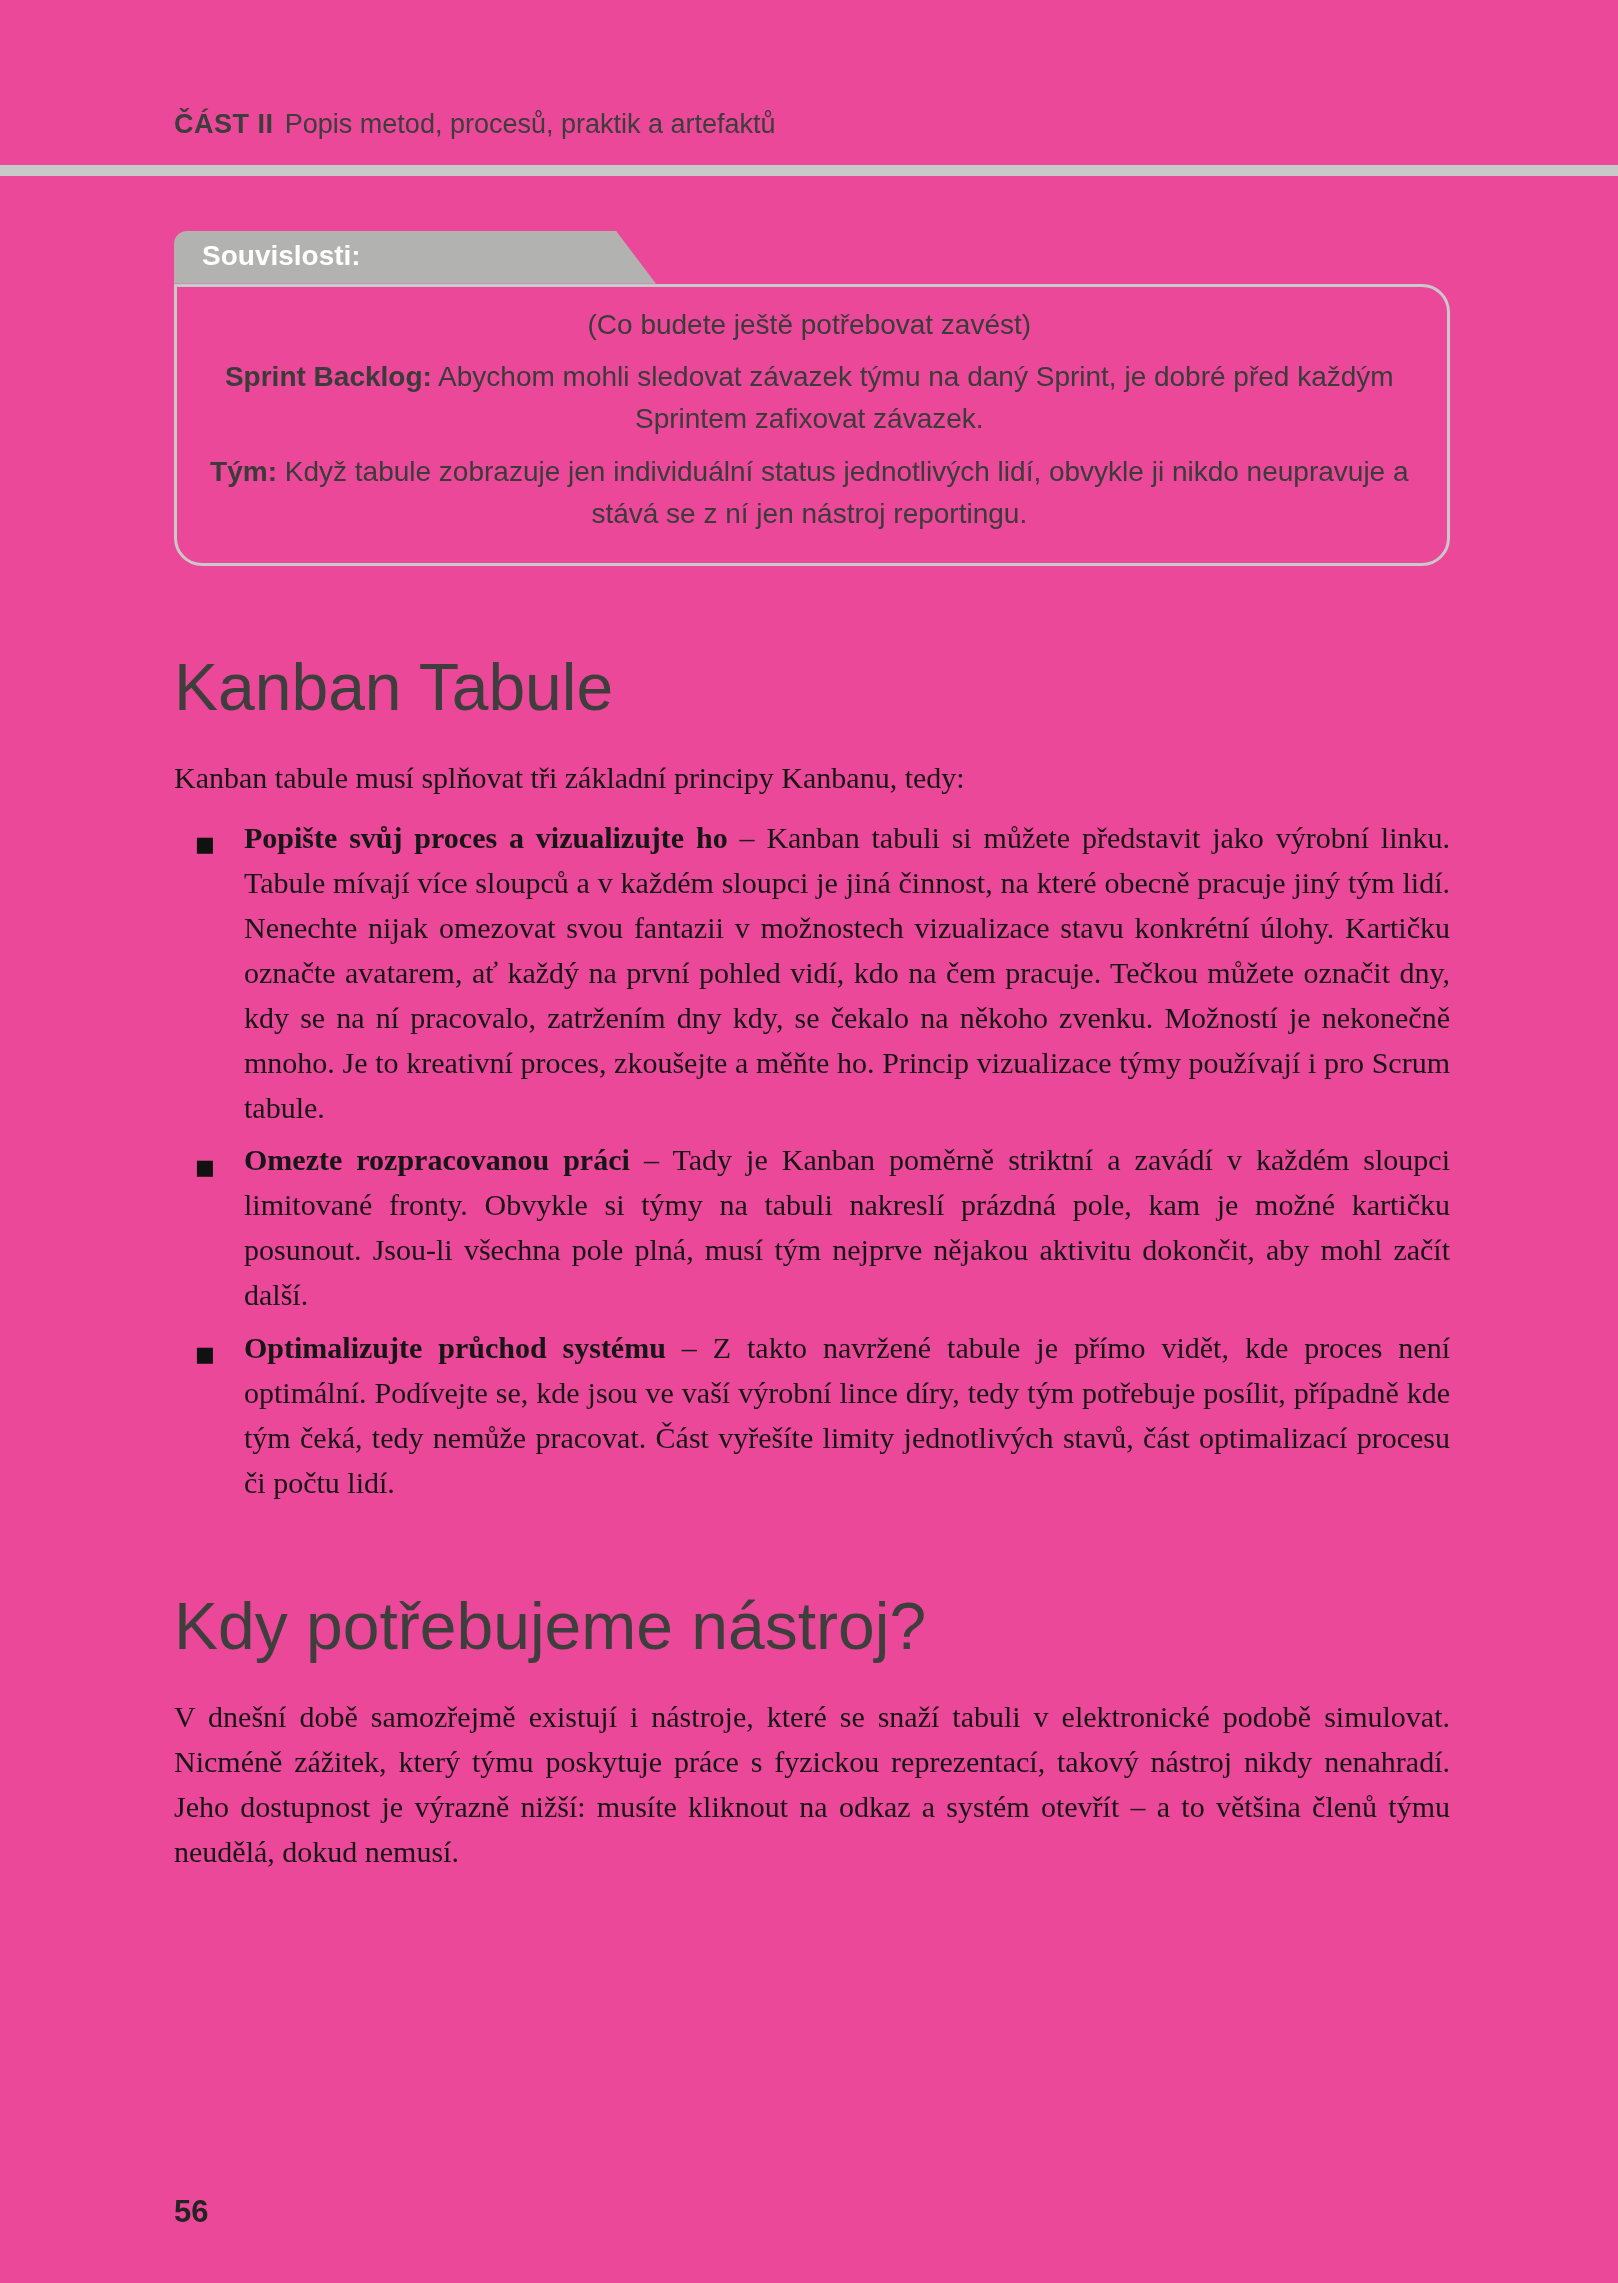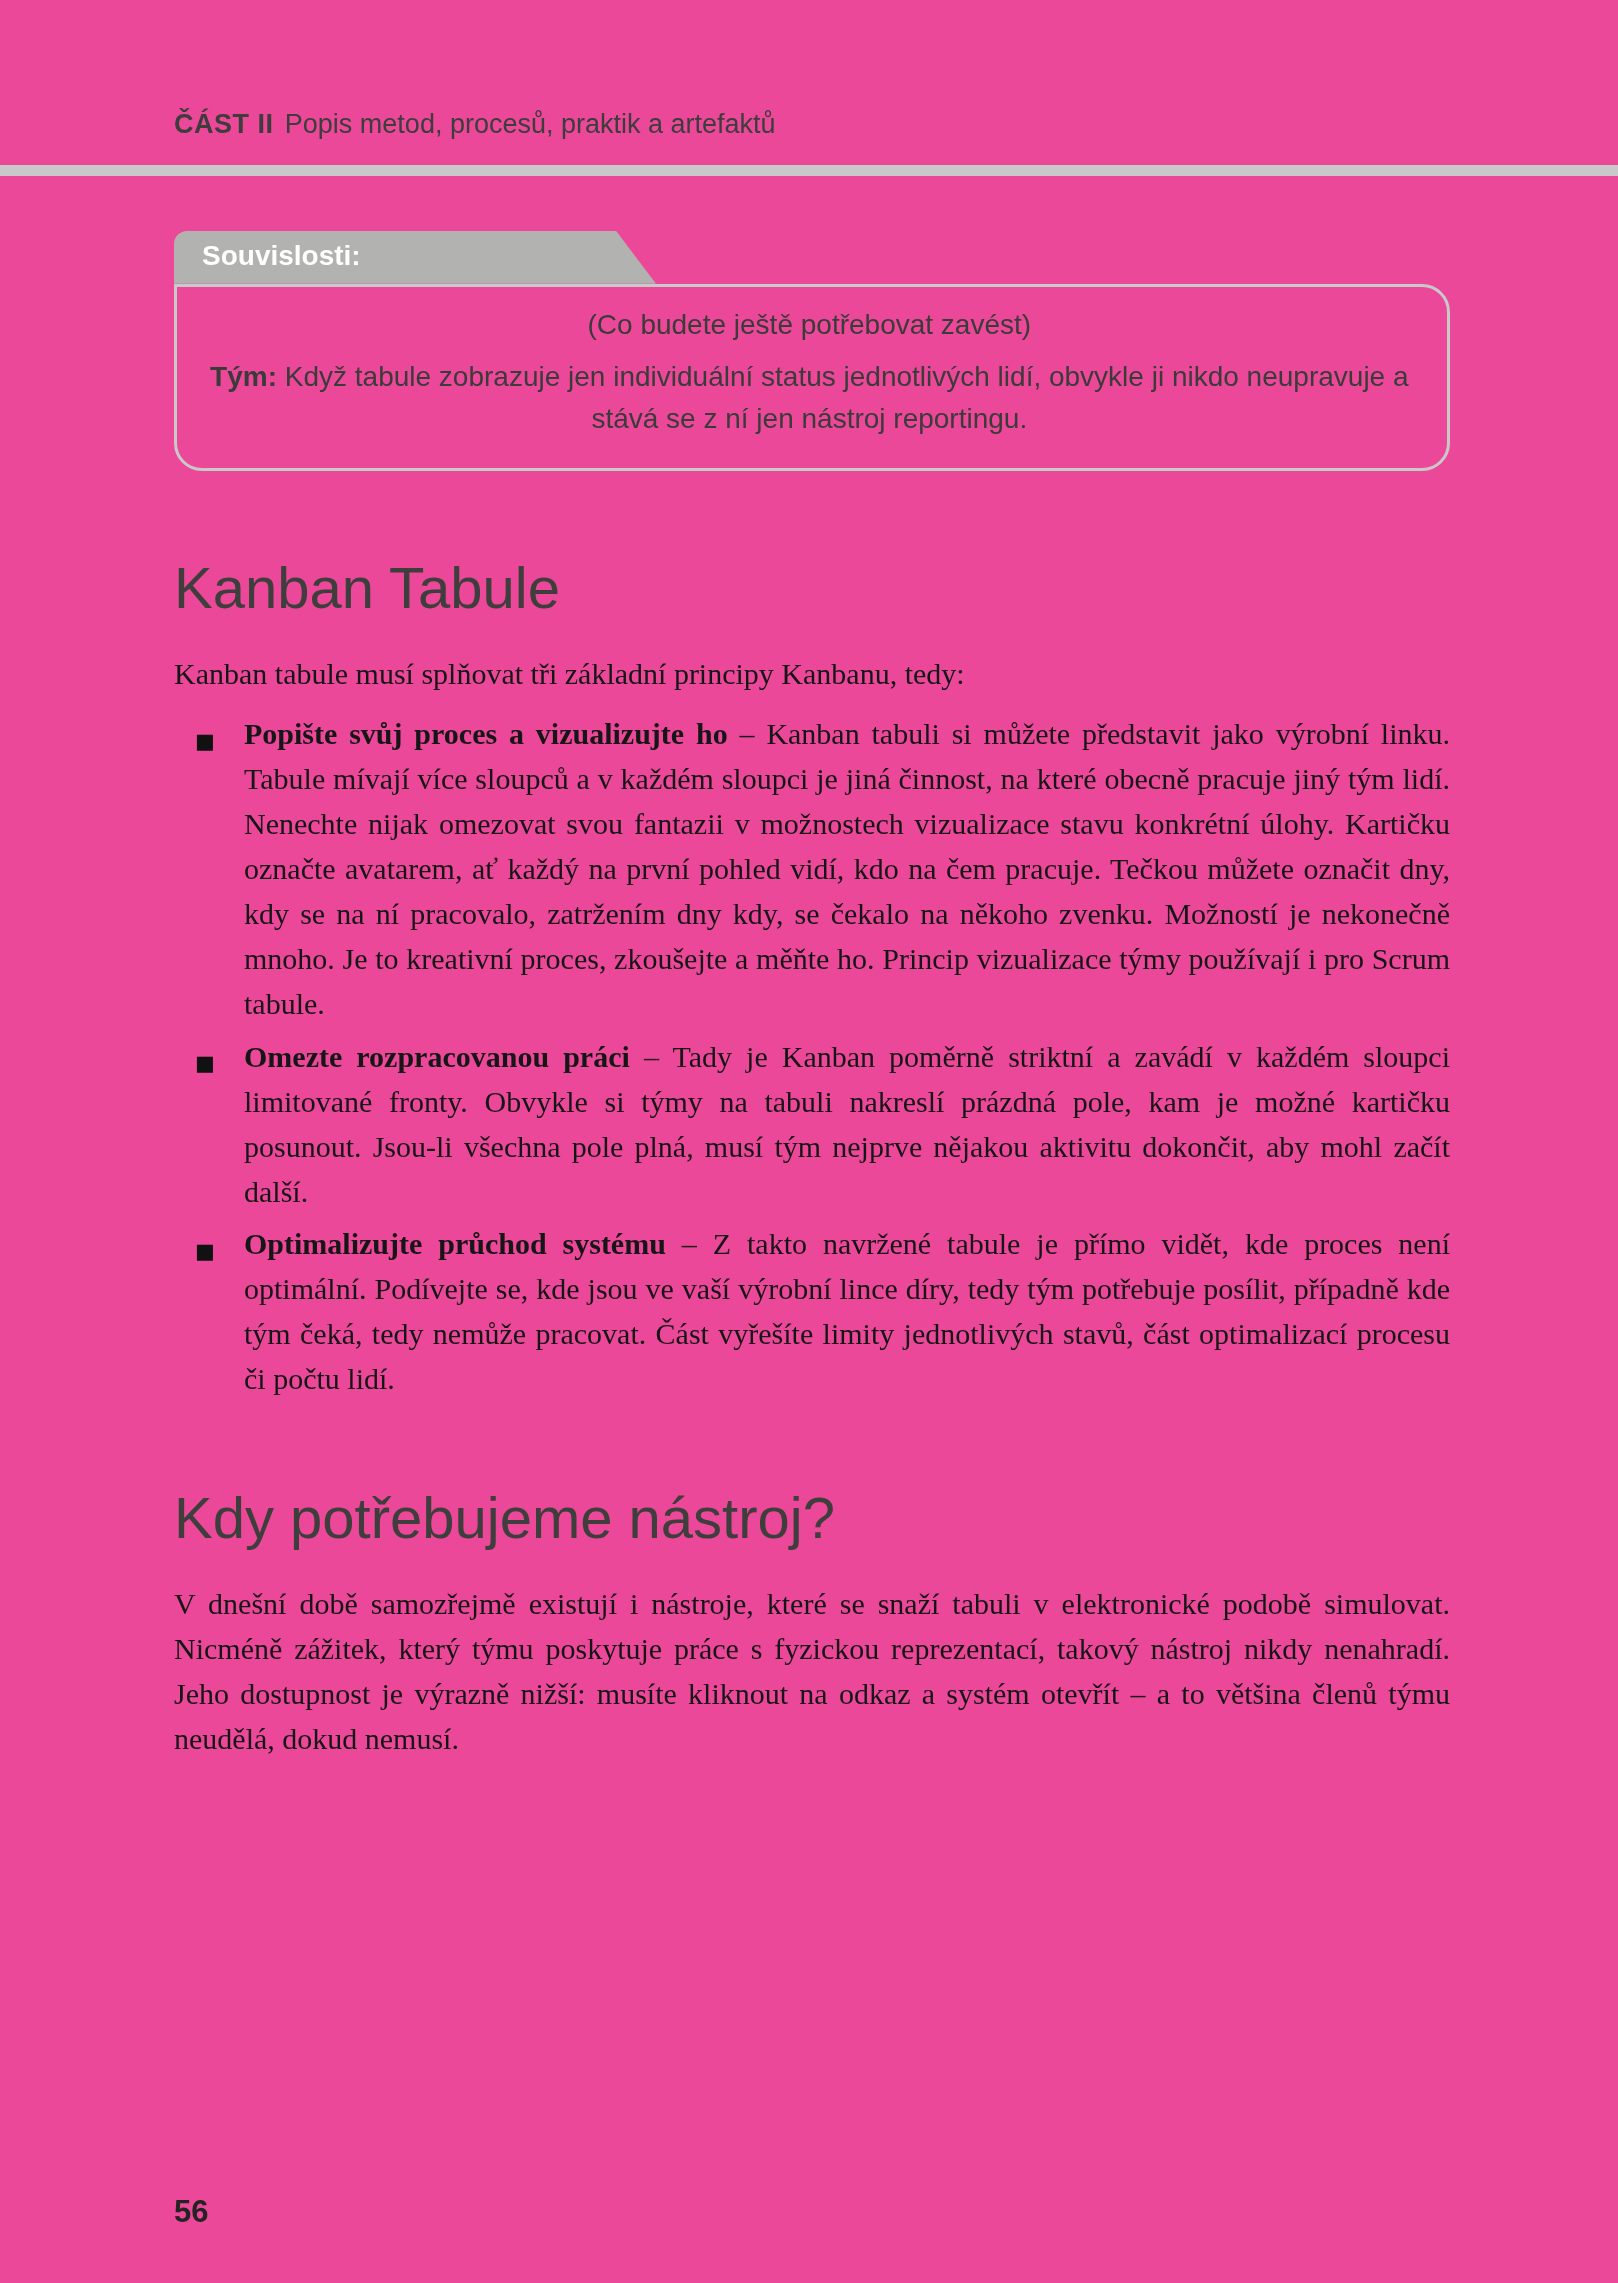--- a/index.html
+++ b/index.html
@@ -39,21 +39,21 @@
     border-radius: 0 28px 28px 28px;
     padding: 17px 28px 28px 22.6px;
     font-size: 28px; line-height: 42px; color: #3b3b3a; text-align: center;
   }
   .ctx-item { margin-top: 10.4px; }
   .ctx-term { font-weight: bold; }
 
   
   .sec-title {
     margin-top: 83px;
-    font-size: 58px; font-weight: 300;
+    font-size: 66px; font-weight: 300;
     color: #3e3e3d;
   }
 
   
   .serif { font-family: "Liberation Serif", serif; font-size: 30px; line-height: 45px; color: #161616; }
   .intro { margin-top: 30px; }
   .bullets { margin-top: 15px; }
   .bullet { position: relative; padding-left: 70px; text-align: justify; margin-top: 7.5px; }
   .bullet .marker {
     position: absolute; left: 21px; top: 7.5px;
@@ -83,20 +83,24 @@
 
   <div class="rule"></div>
 
   <div class="content">
     <div class="ctx-tab">
       <span>Souvislosti:</span>
     </div>
     <div class="ctx-box">
       <div>(Co budete ještě potřebovat zavést)</div>
       <div class="ctx-item">
+        <span class="ctx-term">Sprint Backlog:</span>
+        <span>Abychom mohli sledovat závazek týmu na daný Sprint, je dobré před každým Sprintem zafixovat závazek.</span>
+      </div>
+      <div class="ctx-item">
         <span class="ctx-term">Tým:</span>
         <span>Když tabule zobrazuje jen individuální status jednotlivých lidí, obvykle ji nikdo neupravuje a stává se z ní jen nástroj reportingu.</span>
       </div>
     </div>
 
     <h1 class="sec-title">Kanban Tabule</h1>
 
     <p class="serif intro">Kanban tabule musí splňovat tři základní principy Kanbanu, tedy:</p>
 
     <div class="bullets">

